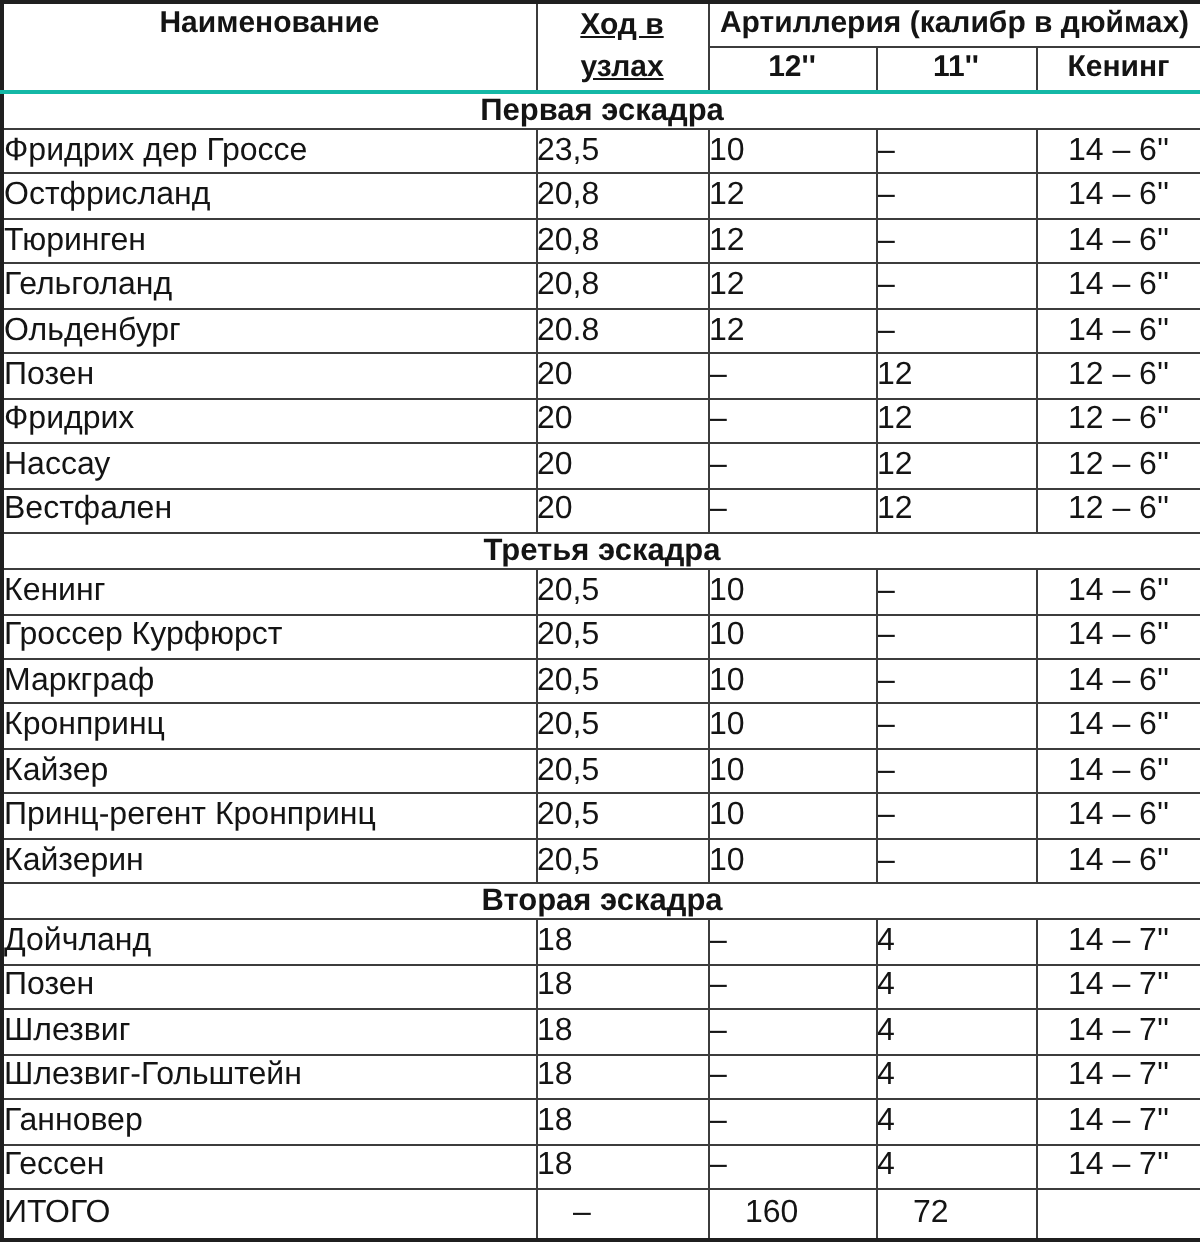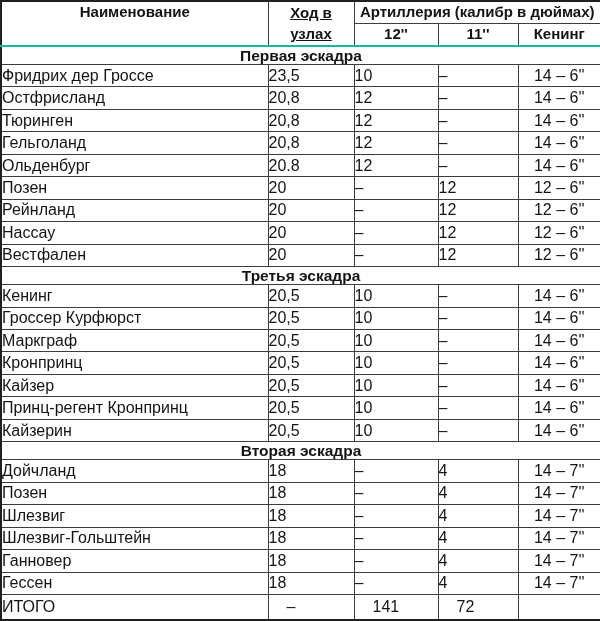--- a/index.html
+++ b/index.html
@@ -117,21 +117,21 @@
     <td class="med">14 – 6''</td>
   </tr>
   <tr class="dr">
     <td class="name">Позен</td>
     <td class="num">20</td>
     <td class="num">–</td>
     <td class="num">12</td>
     <td class="med">12 – 6''</td>
   </tr>
   <tr class="dr">
-    <td class="name">Рейнланд</td>
+    <td class="name">Фридрих</td>
     <td class="num">20</td>
     <td class="num">–</td>
     <td class="num">12</td>
     <td class="med">12 – 6''</td>
   </tr>
   <tr class="dr">
     <td class="name">Нассау</td>
     <td class="num">20</td>
     <td class="num">–</td>
     <td class="num">12</td>
@@ -242,18 +242,18 @@
     <td class="name">Гессен</td>
     <td class="num">18</td>
     <td class="num">–</td>
     <td class="num">4</td>
     <td class="med">14 – 7''</td>
   </tr>
 
   <tr class="total">
     <td class="name">ИТОГО</td>
     <td class="num">–</td>
-    <td class="num">141</td>
+    <td class="num">160</td>
     <td class="num">72</td>
     <td class="med"></td>
   </tr>
 </tbody>
   </table>
 
 </body></html>

